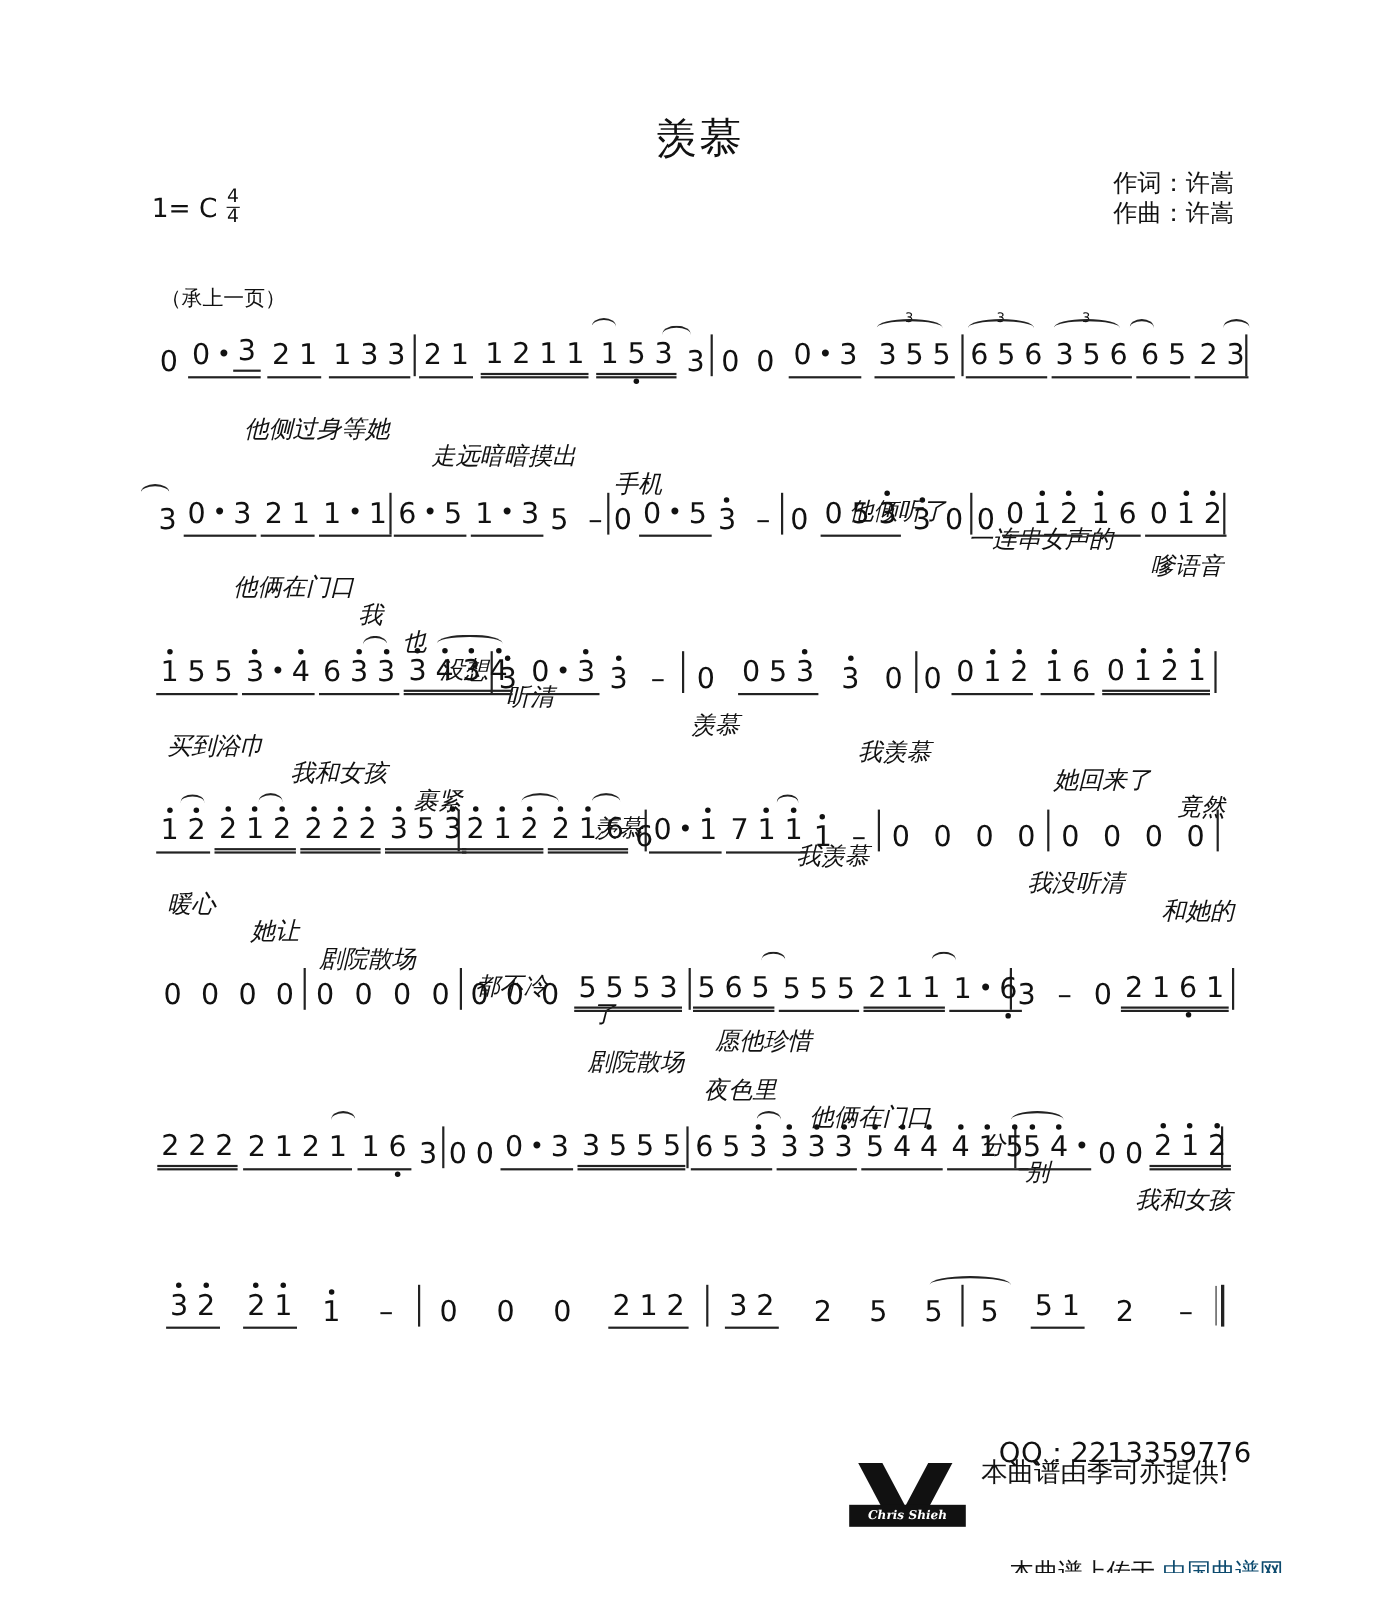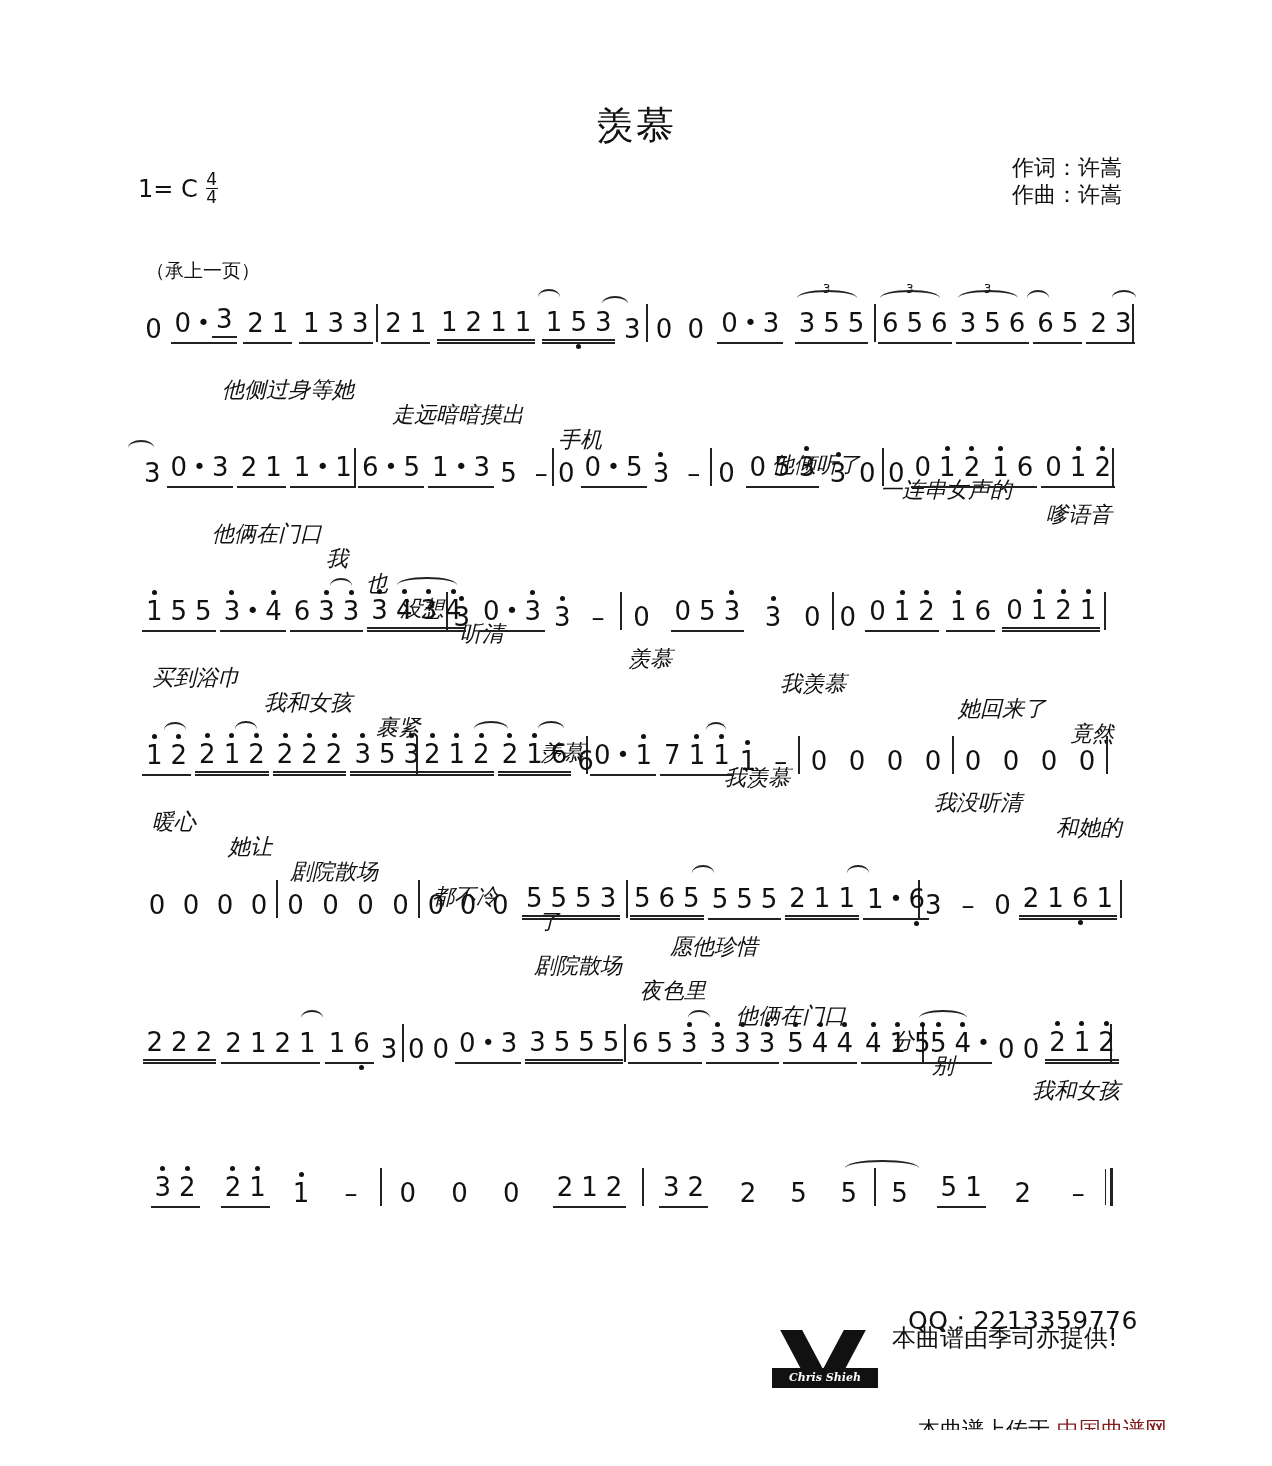--- a/index.html
+++ b/index.html
@@ -32,21 +32,21 @@
   .lyrics span { position: absolute; }
 
   .footer-logo { position: absolute; left: 772px; top: 1330px; width: 106px; height: 60px; }
   .footer-logo .v1 { position: absolute; left: 22px; top: 0; width: 22px; height: 52px; background: #111; transform: skewX(28deg); }
   .footer-logo .v2 { position: absolute; left: 58px; top: 0; width: 22px; height: 52px; background: #111; transform: skewX(-28deg); }
   .footer-logo .band { position: absolute; left: 0; top: 38px; width: 106px; height: 20px; background: #111; color: #fff;
                        font-family: "DejaVu Serif", serif; font-style: italic; font-size: 11px; line-height: 20px; text-align: center; font-weight: bold; }
   .provider { position: absolute; left: 892px; top: 1322px; font-size: 24px; }
   .qq { position: absolute; left: 908px; top: 1304px; font-size: 25px; letter-spacing: 0.5px; }
   .watermark { position: absolute; left: 918px; top: 1416px; height: 14px; overflow: hidden; font-size: 22px; line-height: 28px; }
-  .watermark .red { color: #7f1d1d; }
+  .watermark .red { color: #0c4a6e; }
 </style>
 </head>
 <body>
 
 <div class="title">羡慕</div>
 
 <div class="key">
   <span>1= C</span>
   <span class="timesig">
     <span>4</span>
@@ -401,21 +401,21 @@
         <span class="n">0</span>
     </div>
     <div class="barline"></div>
   </div>
   <div class="lyrics">
     <span style="left:12px">暖心</span>
     <span style="left:88px">她让</span>
     <span style="left:150px">剧院散场</span>
     <span style="left:292px">都不冷</span>
     <span style="left:398px">了</span>
-    <span style="left:530px">愿他珍惜</span>
+    <span style="left:510px">愿他珍惜</span>
   </div>
 </div>
 
 <div class="row" style="top:876px;">
   <div class="notes">
     <div class="measure" style="width:136px;">
       <span class="n">0</span>
         <span class="n">0</span>
         <span class="n">0</span>
         <span class="n">0</span>

